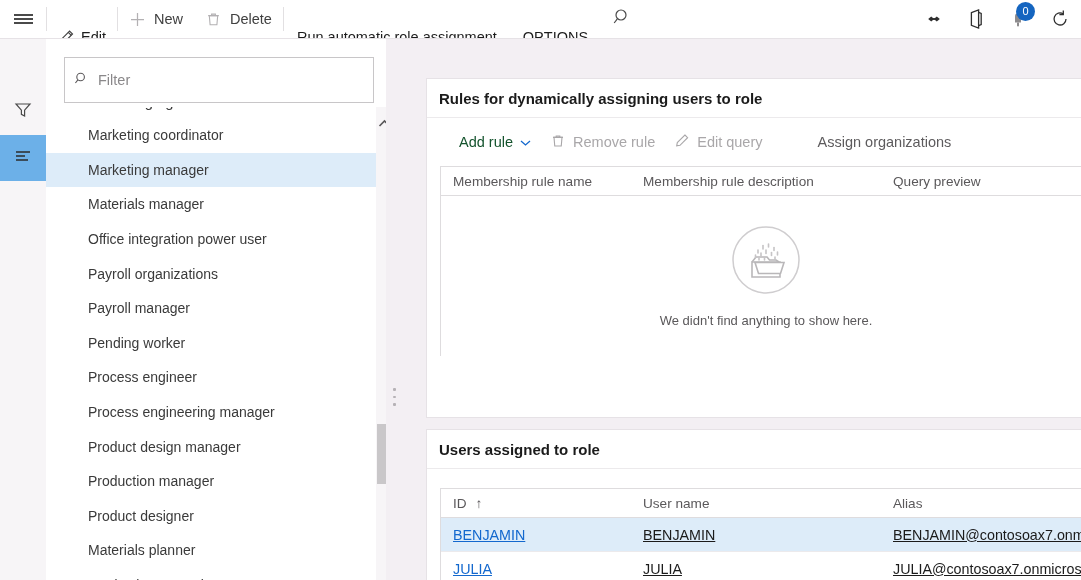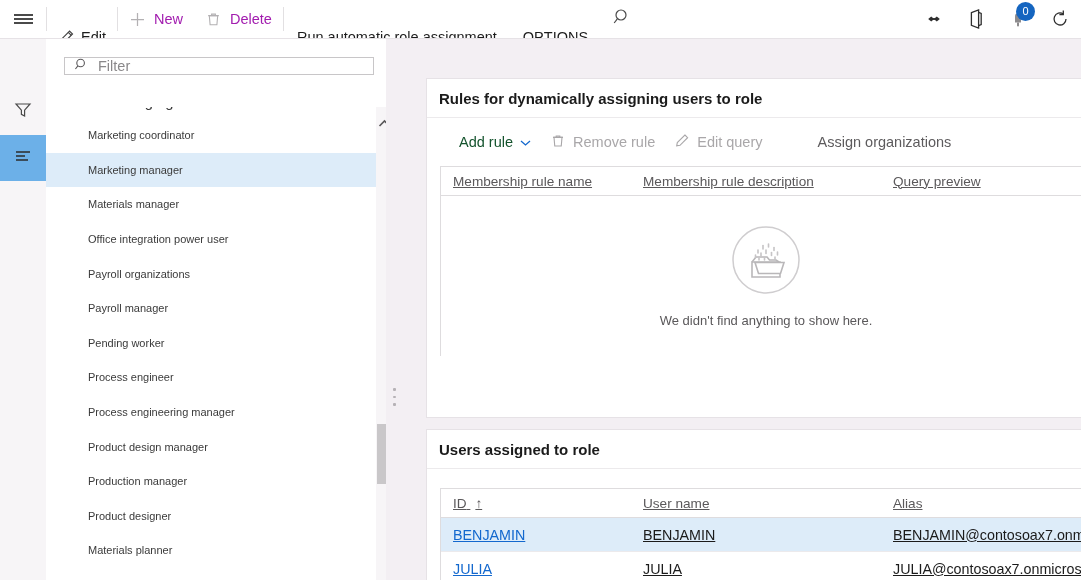--- a/index.html
+++ b/index.html
@@ -32,21 +32,21 @@
     display: block; width: 19px; height: 1.6px; background: #4a4a4a; margin: 2.3px 0;
   }
   .vsep { width: 1px; height: 24px; background: #e2e0e2; }
 
   .cmd {
     display: flex; align-items: center; gap: 6px;
     height: 38px; padding: 0 11px;
     font-size: 14.5px; white-space: nowrap; cursor: pointer;
   }
   .cmd.enabled { color: #1b1b1b; margin-top: 36px; }
-  .cmd.disabled { color: #a21caf; cursor: default; gap: 8px; }
+  .cmd.disabled { color: #404040; cursor: default; gap: 8px; }
   .cmd .glyph { display: inline-flex; align-items: center; }
   .cmd-text-only { padding: 0 13px; }
 
   .topbar-spacer { flex: 1 1 auto; }
   .tb-icon {
     width: 42px; height: 38px; position: relative;
     display: flex; align-items: center; justify-content: center; cursor: pointer;
   }
   .badge {
     position: absolute; top: 2px; right: 4px;
@@ -69,21 +69,21 @@
 
   
   .listpane {
     position: absolute; left: 46px; top: 39px; width: 349px; height: 541px;
     background: #ffffff;
     border-right: 1px solid #e6e2e6;
   }
   .filter-wrap { padding: 18px 20px 0 18px; }
   .filter-box {
     display: flex; align-items: center; gap: 9px;
-    height: 18px; padding: 0 9px;
+    height: 46px; padding: 0 9px;
     border: 1px solid #c8c6c8; background: #fff;
   }
   .filter-box input {
     border: 0; outline: 0; flex: 1; font-size: 14.5px;
     font-family: "Liberation Sans", sans-serif; color: #333;
     background: transparent;
   }
   .filter-box input::placeholder { color: #8a888a; }
 
   .list-scroll {
@@ -93,21 +93,21 @@
   .list-clip-top {
     height: 11px; overflow: hidden; position: relative;
   }
   .list-clip-top .row-txt {
     position: absolute; left: 42px; top: -13px;
     font-size: 14.8px; color: #3a3a3a; white-space: nowrap;
   }
   .lrow {
     height: 34.6px; display: flex; align-items: center;
     padding-left: 42px;
-    font-size: 11px; color: #3a3a3a; white-space: nowrap; cursor: pointer;
+    font-size: 14px; color: #3a3a3a; white-space: nowrap; cursor: pointer;
   }
   .lrow.selected { background: #ddecf9; }
 
   .list-sb {
     position: absolute; right: 1px; top: 68px; width: 17px; height: 473px;
     background: #f7f5f7;
   }
   .list-sb .arrow-up {
     height: 24px; display: flex; align-items: flex-start; justify-content: center;
     padding-top: 7px; cursor: pointer;
@@ -164,21 +164,21 @@
   .act.plain { color: #5d5b5d; cursor: default; margin-left: 36px; }
 
   .grid {
     margin: 0 13px; border: 1px solid #dedcde; border-bottom: 0; background: #fff;
   }
   .ghead {
     display: flex; height: 29px; align-items: center;
     border-bottom: 1px solid #dedcde;
     font-size: 13.6px; color: #5a585a;
   }
-  .ghead > div { padding-left: 12px; text-decoration: underline; }
+  .ghead > div { padding-left: 12px; }
   .gempty {
     height: 160px;
     display: flex; flex-direction: column; align-items: center; justify-content: center;
     gap: 13px;
   }
   .gempty .msg { font-size: 13px; color: #5a585a; }
 
   .grow {
     display: flex; height: 34px; align-items: center;
     border-bottom: 1px solid #eceaec;

